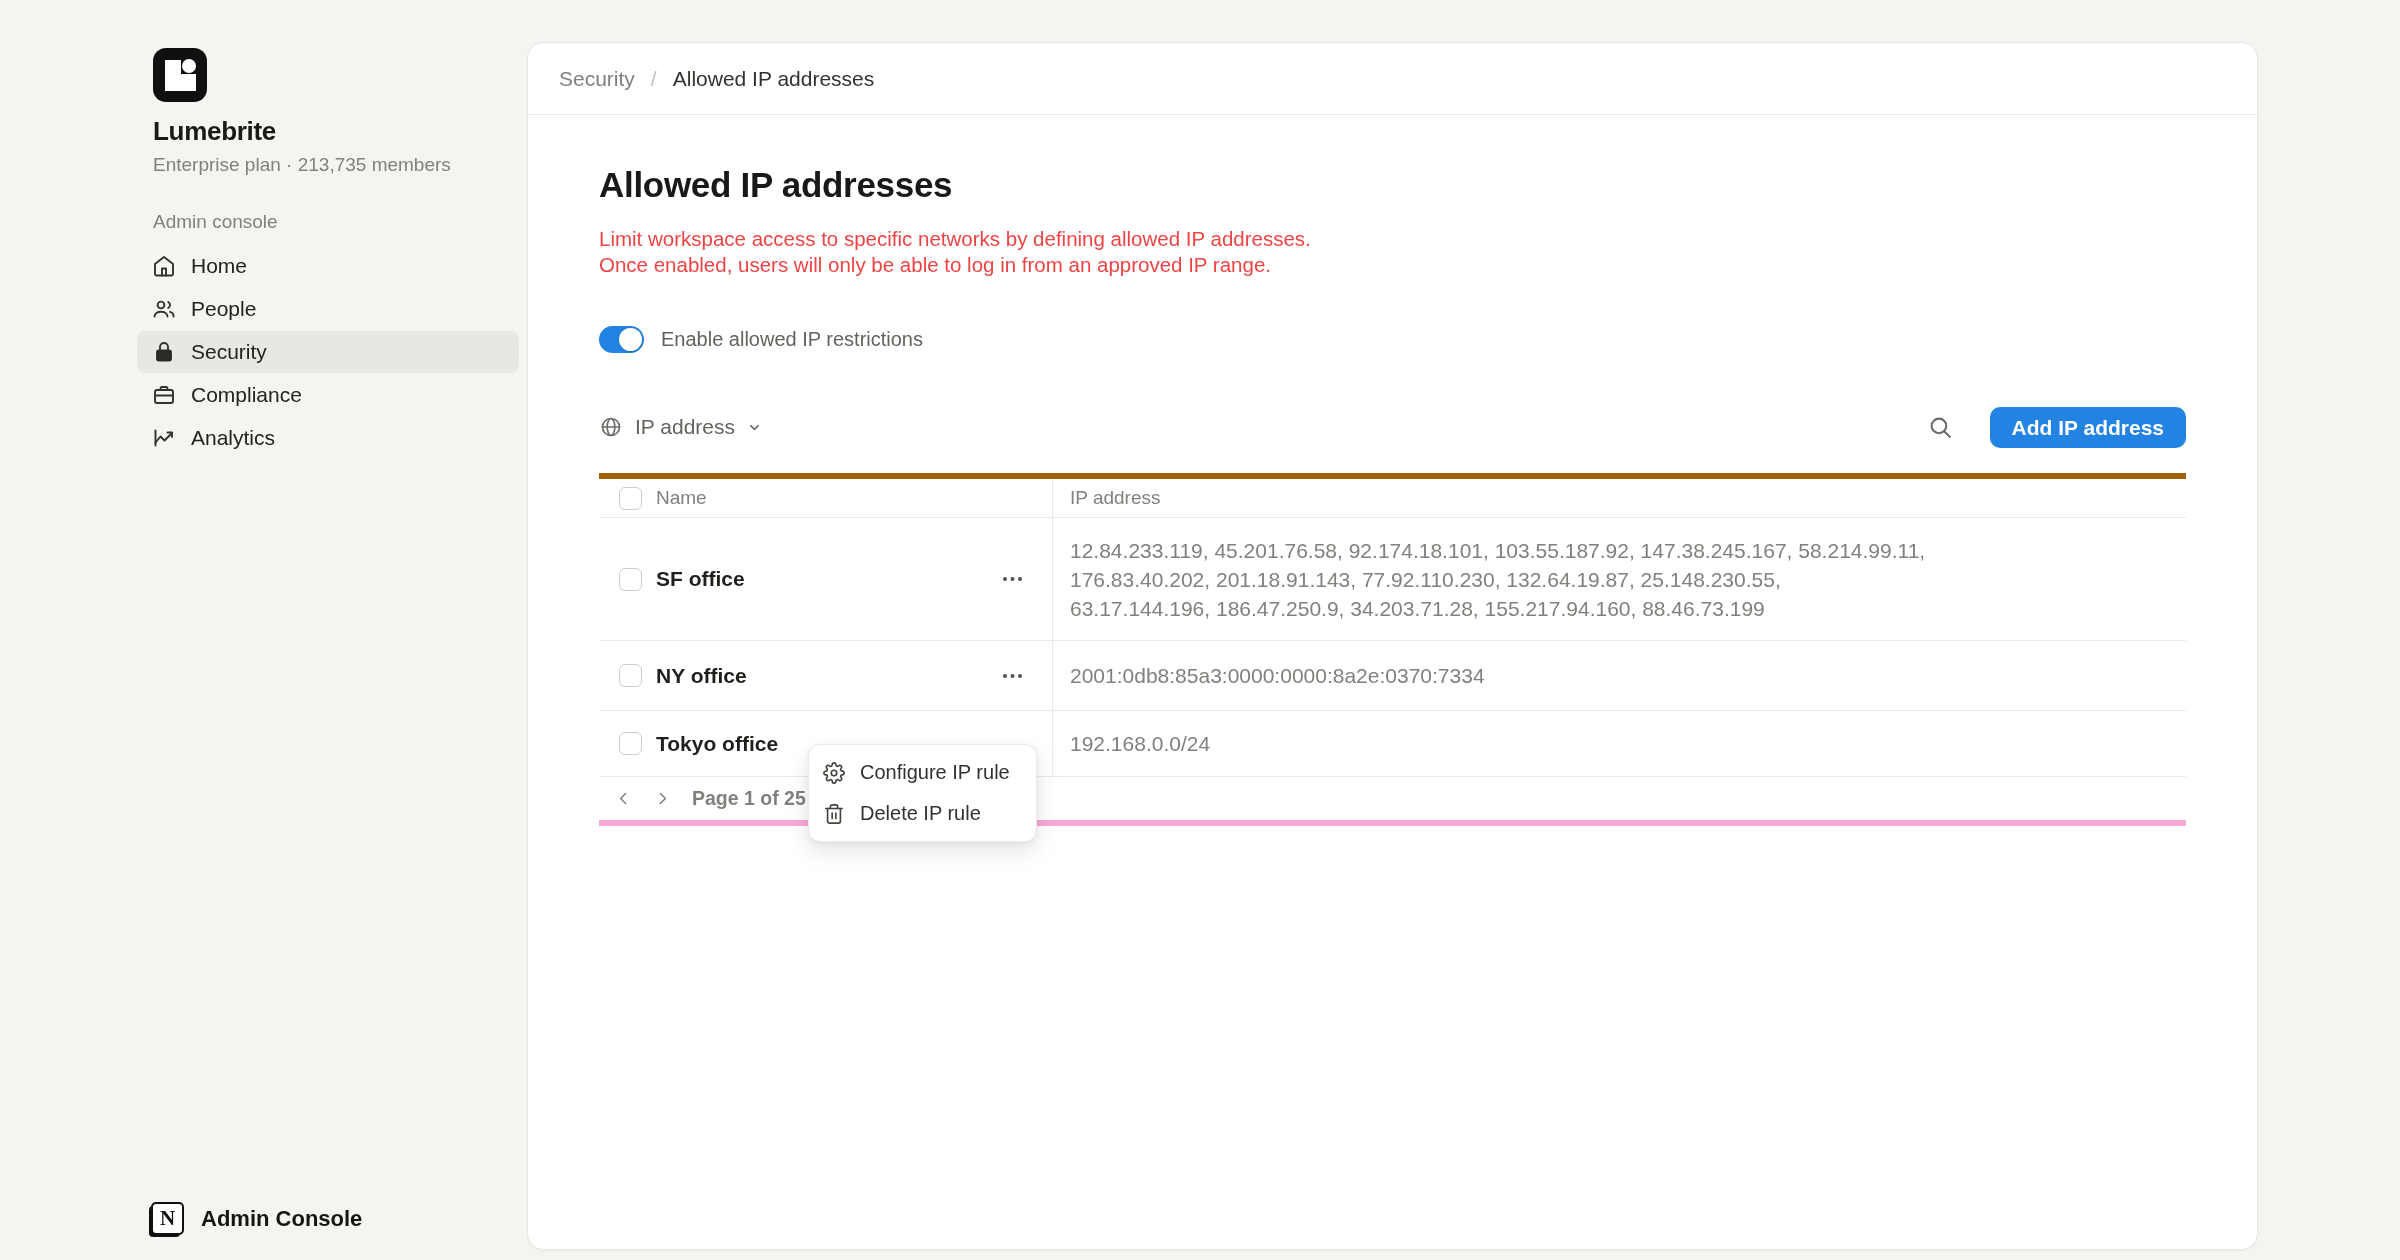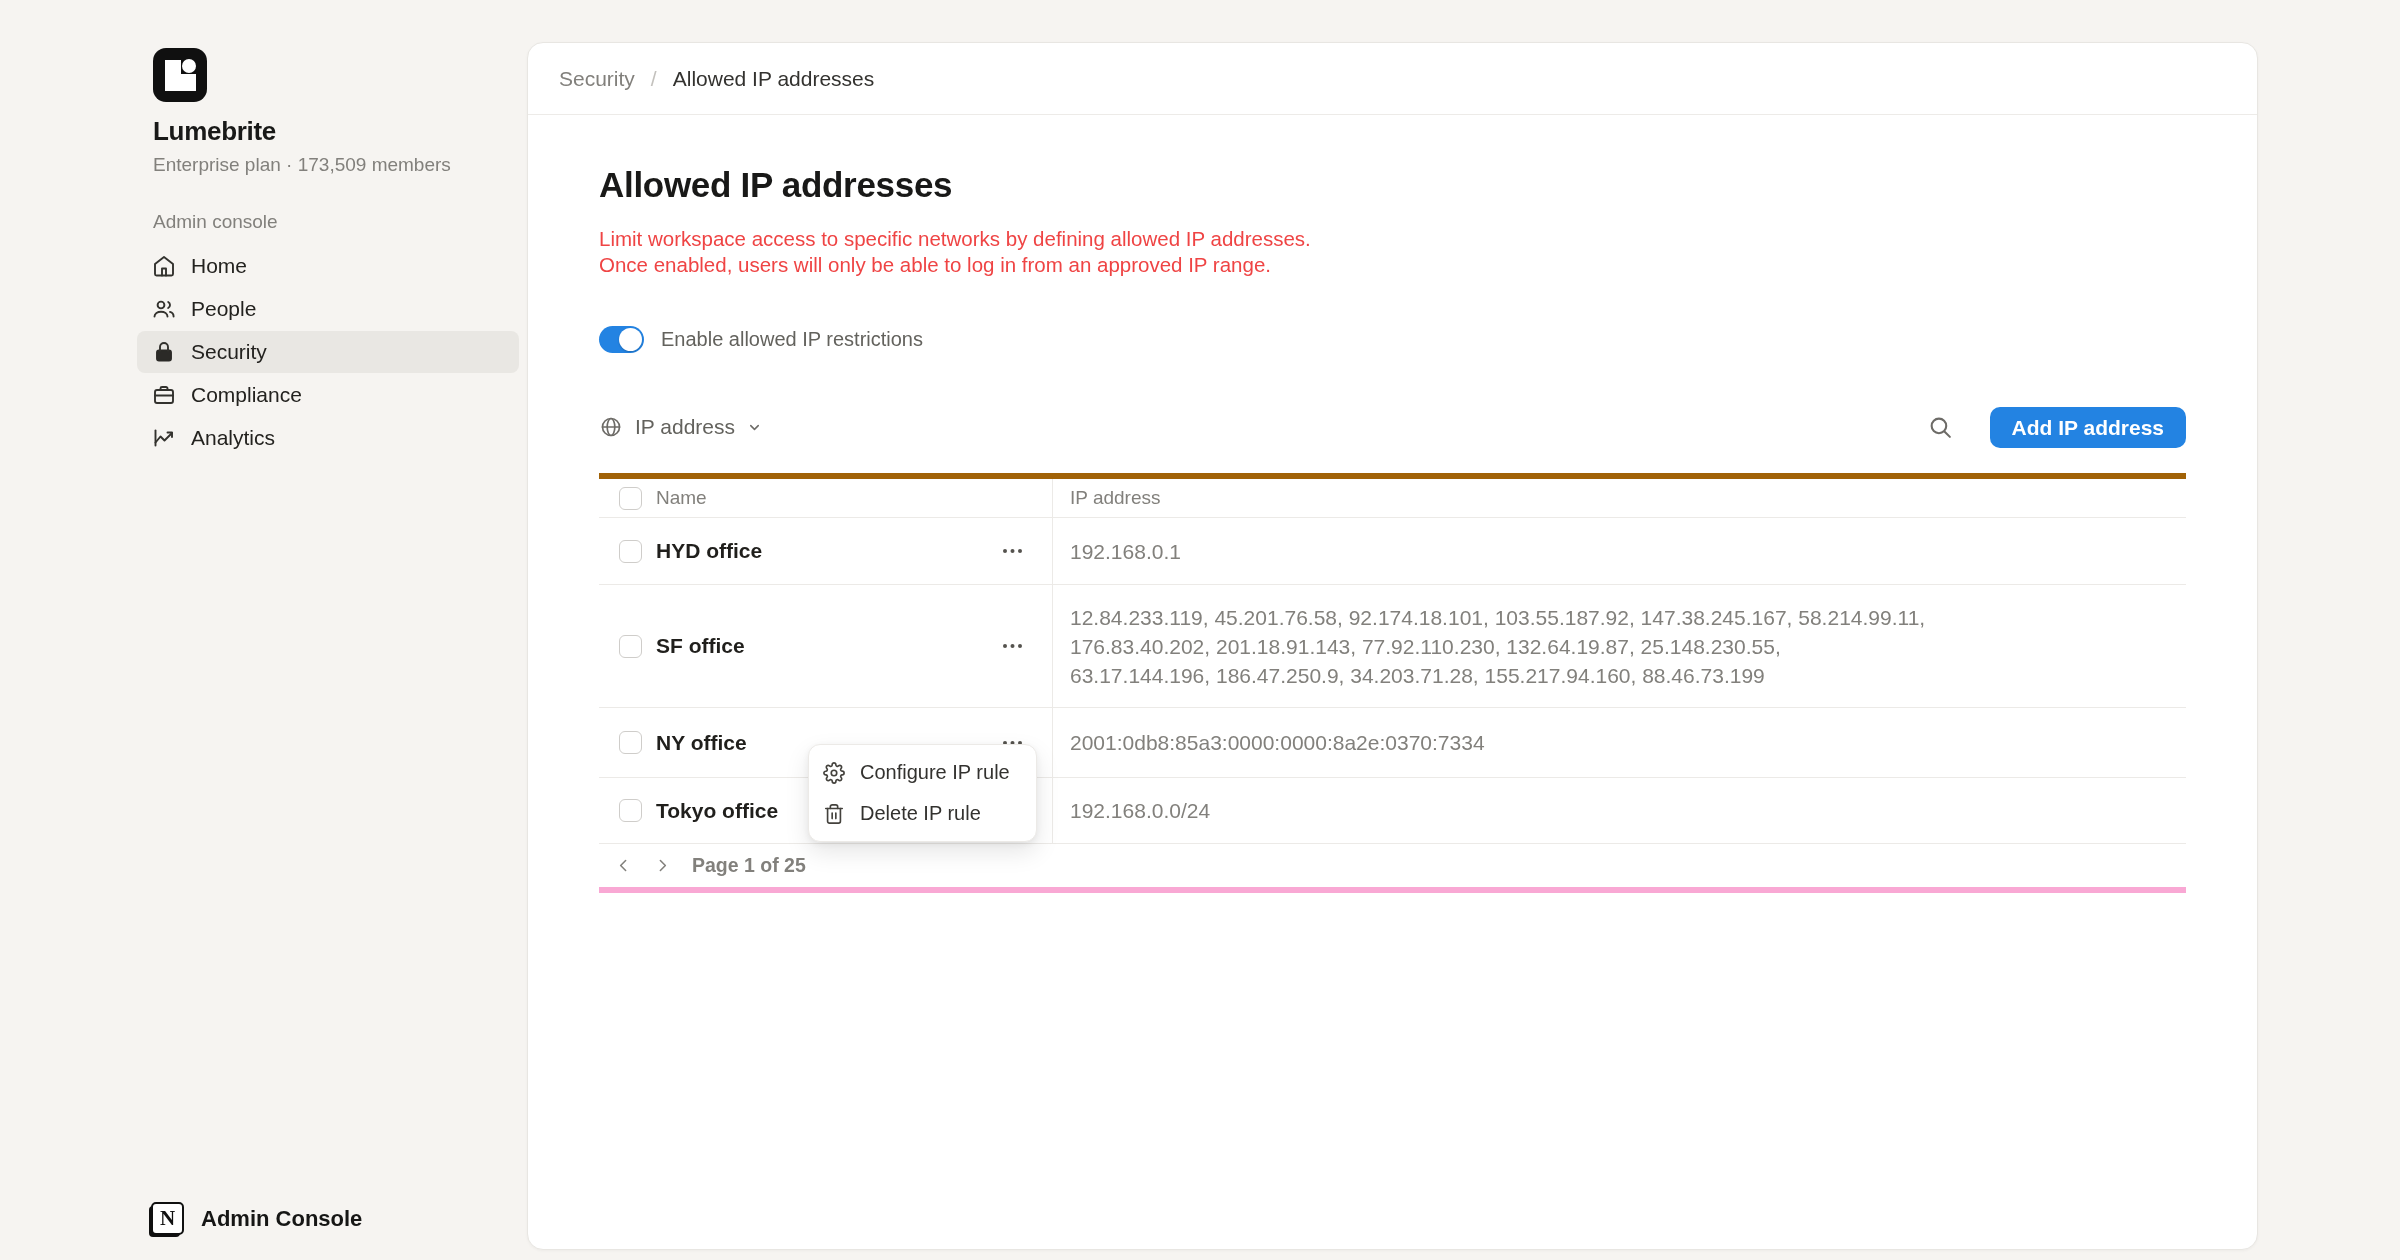--- a/index.html
+++ b/index.html
@@ -115,21 +115,21 @@
 </head>
 <body>
 
 <aside class="sidebar">
   <div class="ws-logo">
     <div class="p1"></div>
       <div class="p2"></div>
       <div class="dot"></div>
   </div>
   <div class="ws-name">Lumebrite</div>
-  <div class="ws-plan">Enterprise plan  ·  173,509 members</div>
+  <div class="ws-plan">Enterprise plan  ·  213,735 members</div>
   <div class="side-section-label">Admin console</div>
 
   <nav class="nav">
     <div class="nav-item">
       <span>
         <svg viewBox="0 0 24 24">
             <path d="M3 10l9-7 9 7v10a1.5 1.5 0 0 1-1.5 1.5h-15A1.5 1.5 0 0 1 3 20z"></path>
             <path d="M10 21.5v-7h4v7"></path>
           </svg>
       </span>
@@ -235,36 +235,20 @@
       <div class="trow thead">
         <div class="name-col">
           <div class="checkbox"></div>
           <span>Name</span>
         </div>
         <div class="ip-col">
           <span>IP address</span>
         </div>
       </div>
 
-      <div class="trow r-hyd">
-        <div class="name-col">
-          <div class="checkbox"></div>
-          <span class="row-name">HYD office</span>
-          <span class="dots-btn">
-            <svg width="21" height="6" viewBox="0 0 21 6">
-                <circle cx="3" cy="3" r="2"></circle>
-                <circle cx="10.5" cy="3" r="2"></circle>
-                <circle cx="18" cy="3" r="2"></circle>
-              </svg>
-          </span>
-        </div>
-        <div class="ip-col">
-            <span class="ip-text">192.168.0.1</span>
-          </div>
-      </div>
 
       <div class="trow r-sf">
         <div class="name-col">
           <div class="checkbox"></div>
           <span class="row-name">SF office</span>
           <span class="dots-btn">
             <svg width="21" height="6" viewBox="0 0 21 6">
                 <circle cx="3" cy="3" r="2"></circle>
                 <circle cx="10.5" cy="3" r="2"></circle>
                 <circle cx="18" cy="3" r="2"></circle>

